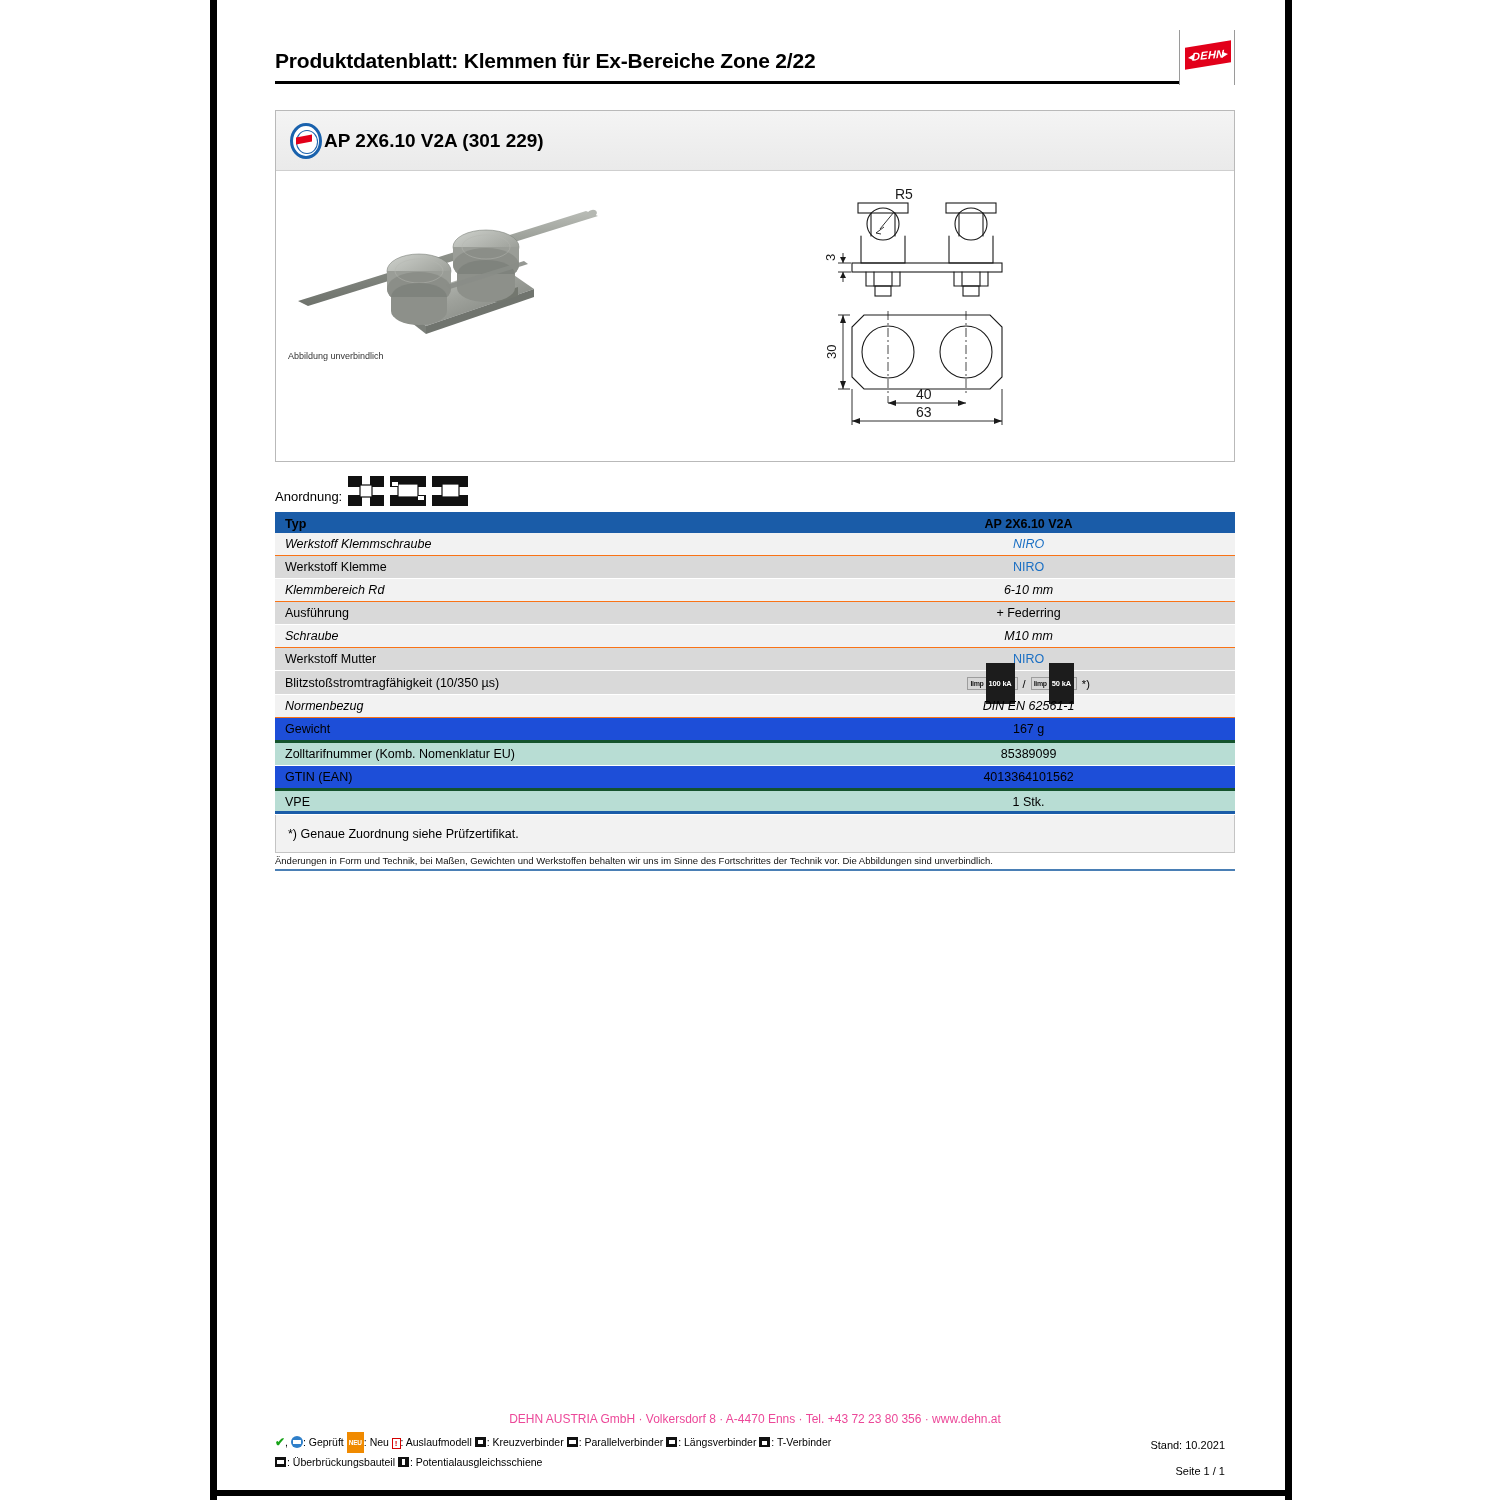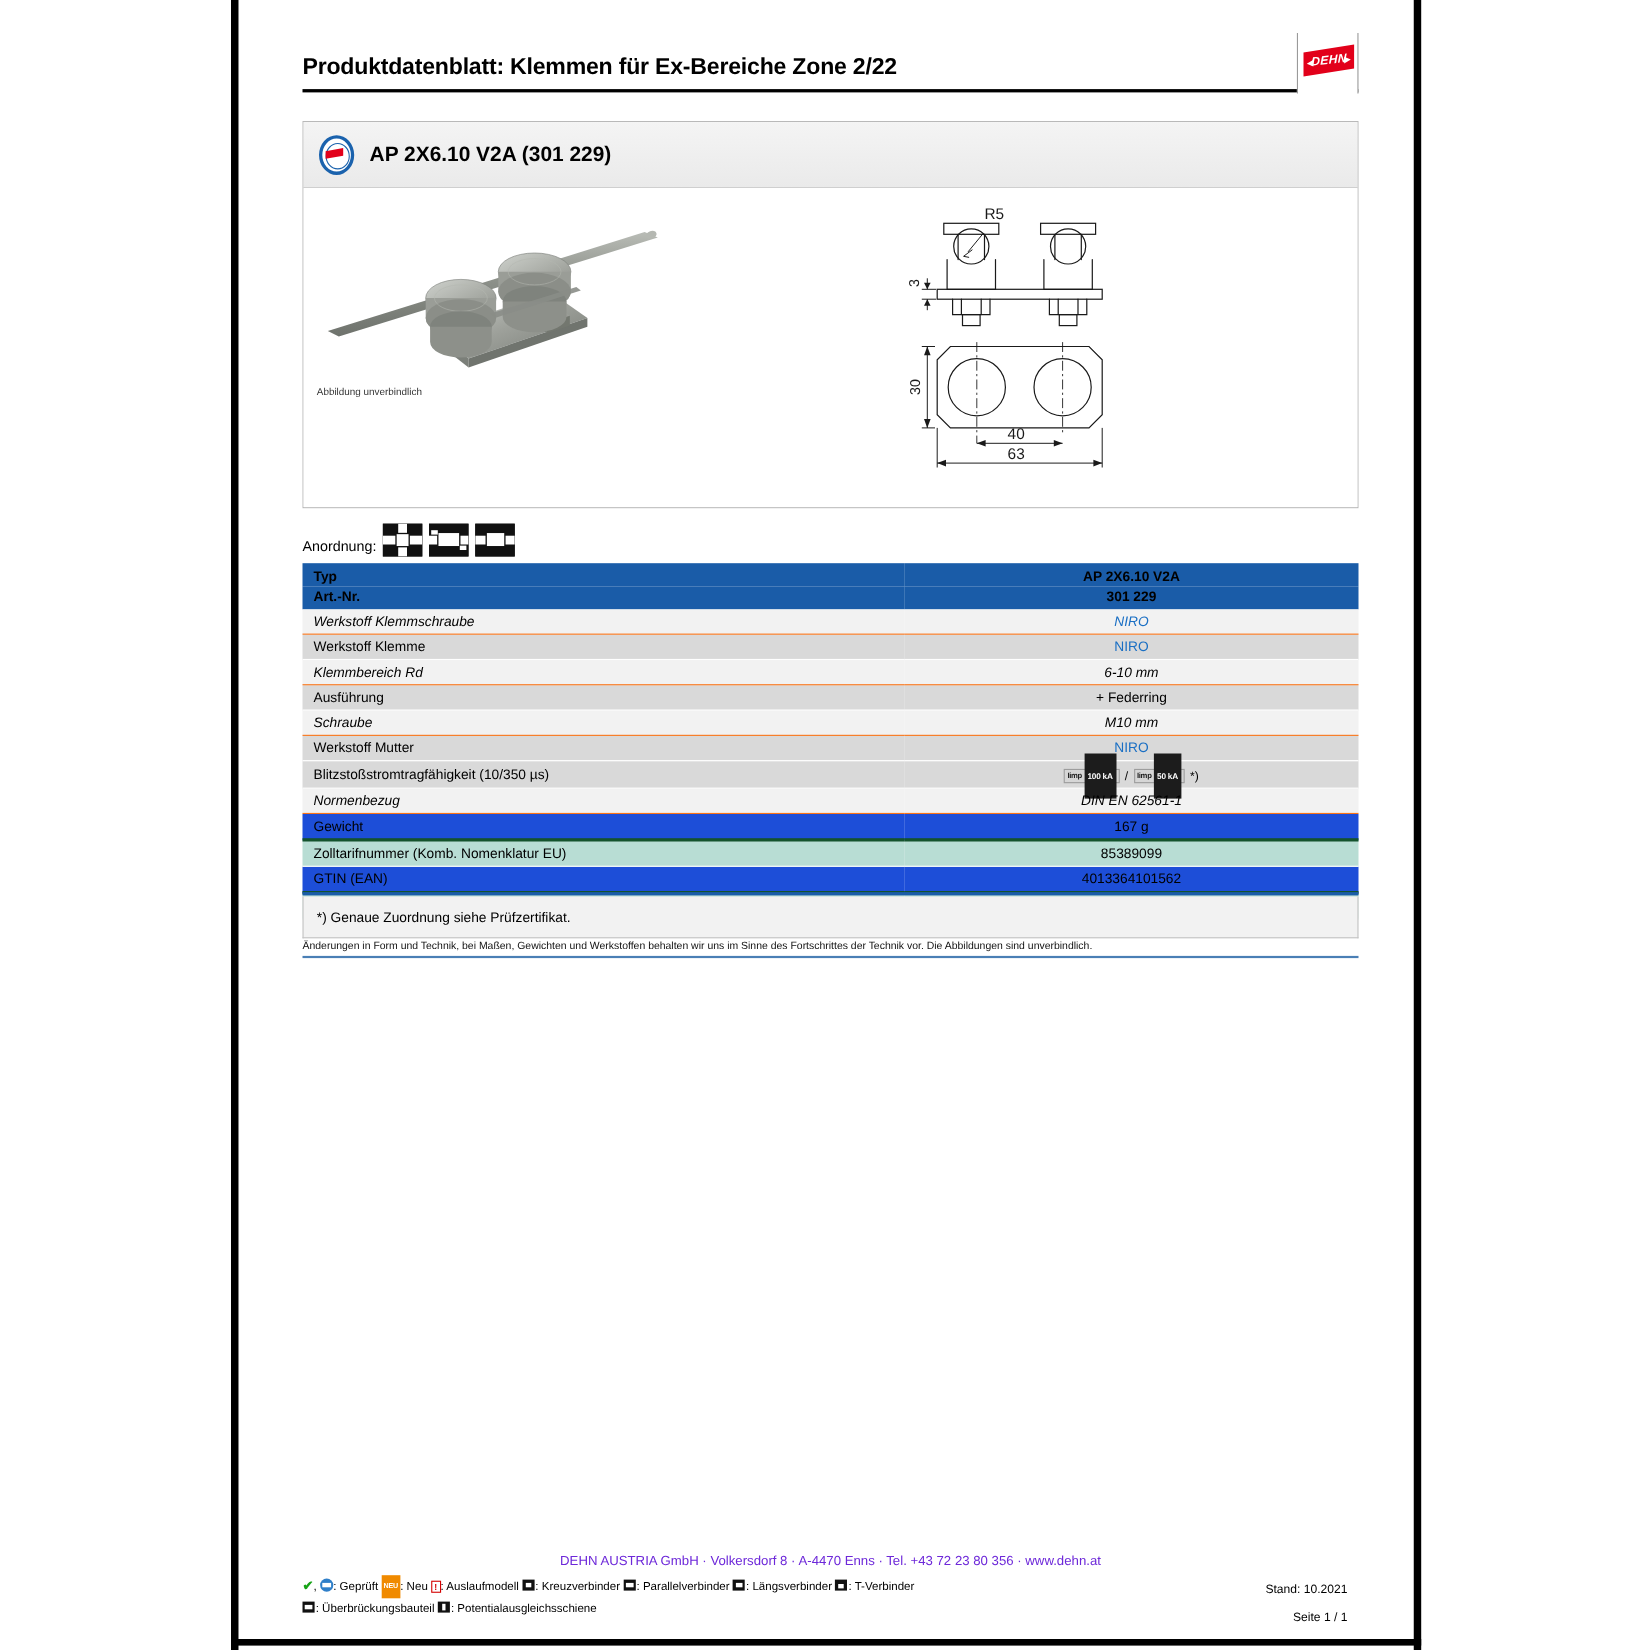--- a/index.html
+++ b/index.html
@@ -108,21 +108,20 @@
   }
   .seal .mini {
     position: absolute; left: 8px; top: 15px;
     width: 16px; height: 7px;
     background: #e2001a;
     transform: skewY(-10deg);
   }
   .card-title {
     font-size: 19px; font-weight: bold;
     color: #000000;
-    margin-left: 12px;
   }
   .card-body {
     position: relative;
     height: 290px;
     background: #ffffff;
   }
 
   
   .photo-wrap {
     position: absolute;
@@ -242,21 +241,21 @@
 
   
   .footer {
     position: absolute;
     left: 58px; top: 1412px;
     width: 960px;
   }
   .footer-company {
     text-align: center;
     font-size: 12px;
-    color: #6d28d9;
+    color: #ec4899;
     margin-bottom: 6px;
   }
   .legend { position: relative; font-size: 10.5px; color: #000; line-height: 19px; }
   .legend-row { white-space: nowrap; }
   .legend-right {
     position: absolute; right: 10px; top: 0;
     text-align: right; font-size: 11px; line-height: 26px;
   }
   .ic {
     display: inline-block;
@@ -506,24 +505,20 @@
       </div>
     </div>
   </div>
 
   <table class="spec-table">
     <tbody>
       <tr class="hdr first">
         <td class="k">Typ</td>
         <td class="v">AP 2X6.10 V2A</td>
       </tr>
-      <tr class="hdr second">
-        <td class="k">Art.-Nr.</td>
-        <td class="v">301 229</td>
-      </tr>
 
       <tr class="r-light">
         <td class="k">Werkstoff Klemmschraube</td>
         <td class="v"><span class="val-niro">NIRO</span></td>
       </tr>
       <tr class="r-dark">
         <td class="k">Werkstoff Klemme</td>
         <td class="v"><span class="val-niro">NIRO</span></td>
       </tr>
       <tr class="r-light">

